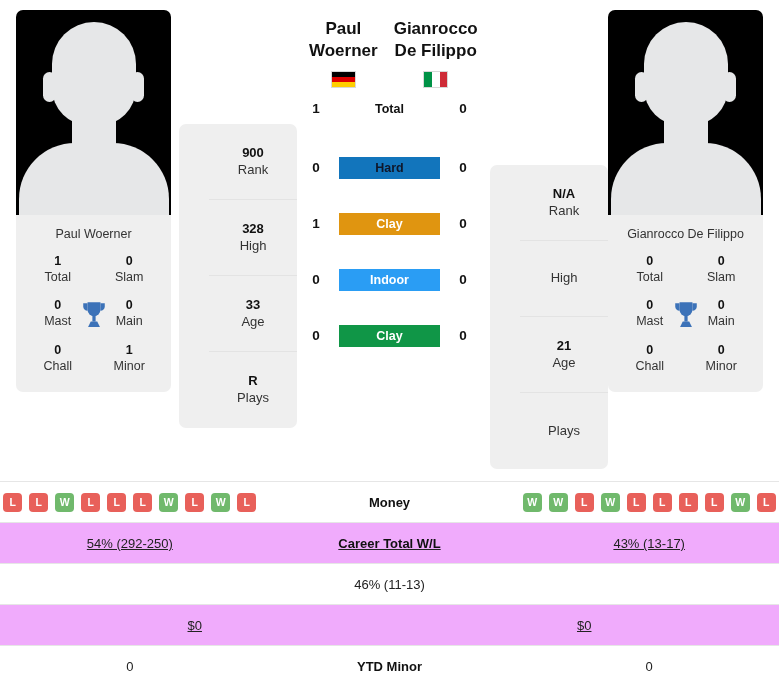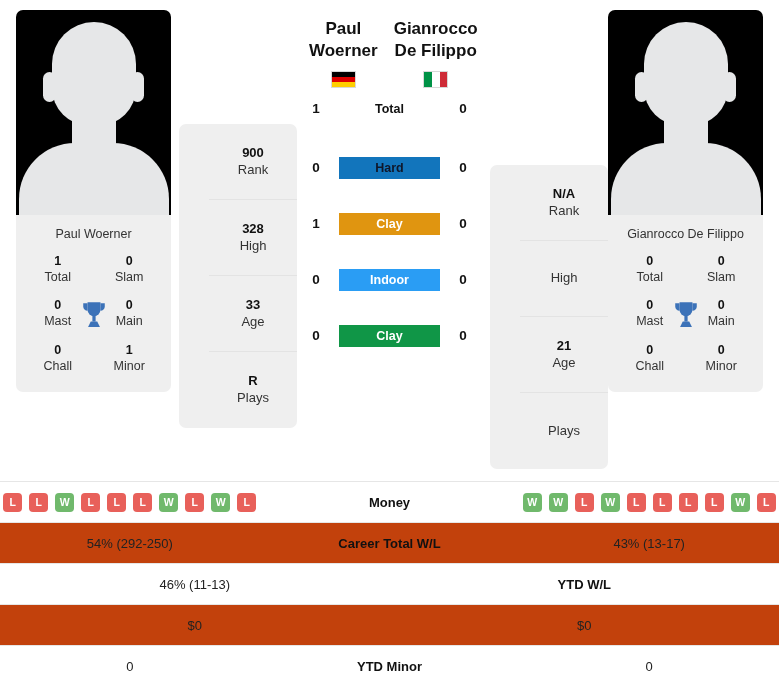--- a/index.html
+++ b/index.html
@@ -135,21 +135,21 @@
     font-size: 12.5px; font-weight: bold;
   }
 
   
   .table { margin-top: 12px; width: 779px; }
   .trow {
     display: flex; align-items: center;
     height: 41px;
     border-top: 1px solid #e6e6e6;
   }
-  .trow.alt { background: #c2410c; }
+  .trow.alt { background: #f0abfc; text-decoration: underline; }
   .tc { flex: 1 1 0; text-align: center; font-size: 13px; color: #222; }
   .tc.mid { font-weight: bold; color: #111; }
   .form-cell {
     display: flex; justify-content: center; align-items: center; gap: 7px;
   }
   .fbadge {
     width: 19px; height: 19px; border-radius: 4px;
     color: #ffffff; font-size: 10.5px; font-weight: bold;
     display: flex; align-items: center; justify-content: center;
   }
@@ -391,21 +391,20 @@
           <div class="fbadge" style="background: rgb(232, 96, 90);">L</div>
         </div>
       </div>
       <div class="trow alt">
         <div class="tc">54% (292-250)</div>
         <div class="tc mid">Career Total W/L</div>
         <div class="tc">43% (13-17)</div>
       </div>
       <div class="trow">
         <div class="tc">46% (11-13)</div>
-        <div class="tc mid">YTD W/L</div>
       </div>
       <div class="trow alt">
         <div class="tc">$0</div>
         <div class="tc">$0</div>
       </div>
       <div class="trow">
         <div class="tc">0</div>
         <div class="tc mid">YTD Minor</div>
         <div class="tc">0</div>
       </div>

